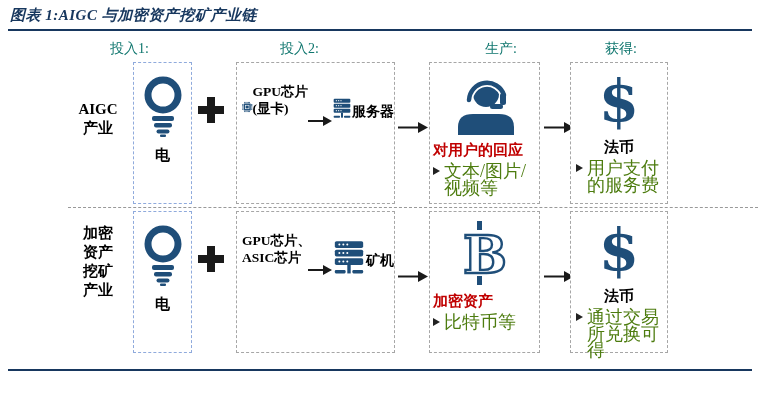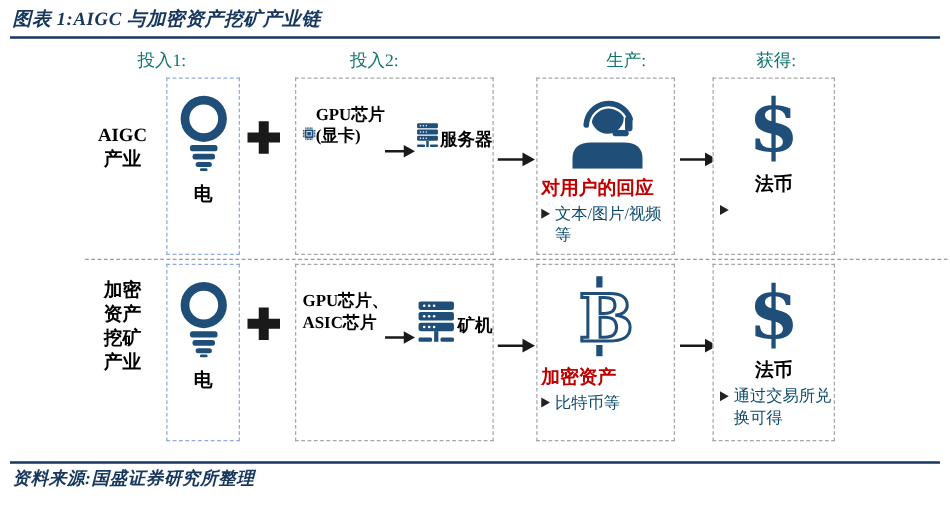--- a/index.html
+++ b/index.html
@@ -51,21 +51,21 @@
   .server-block{display:flex;flex-direction:row;align-items:center;width:62px;flex:none;}
   .server-label{margin-top:8px;font-size:14px;font-weight:bold;color:#000;white-space:nowrap;}
 
   .produce-title{margin-top:6px;align-self:flex-start;padding-left:3px;
     font-size:15px;font-weight:bold;color:var(--red);white-space:nowrap;}
   .obtain-title{margin-top:5px;font-size:15px;font-weight:bold;color:#000;}
   .bullet-line{display:flex;align-items:flex-start;align-self:flex-start;
     padding-left:3px;margin-top:3px;}
   .tri{width:0;height:0;border-top:4px solid transparent;border-bottom:4px solid transparent;
     border-left:7px solid #222;margin:4px 4px 0 0;flex:none;}
-  .bullet-text{font-size:13px;line-height:16.5px;color:#0c4a6e;}
+  .bullet-text{font-size:18px;line-height:16.5px;color:#4d7c0f;}
   .b-obtain .bullet-line{padding-left:5px;}
 
   .dollar{font-family:"DejaVu Serif","Liberation Serif",serif;font-weight:bold;
     font-size:58px;line-height:64px;color:var(--icon-blue);}
   .icon-fill{fill:var(--icon-blue);}
   .icon-stroke{fill:none;stroke:var(--icon-blue);}
   .pin{fill:var(--icon-blue);}
   svg{display:block;}
 </style>
 </head>
@@ -183,20 +183,21 @@
   <svg class="flow a2 r1" width="30" height="13" viewBox="0 0 30 13">
     <line x1="0" y1="6.5" x2="21" y2="6.5" stroke="#1a1a1a" stroke-width="2"></line>
     <polygon points="20,1 30,6.5 20,12" fill="#1a1a1a"></polygon>
   </svg>
 
   <div class="box r1box b-obtain">
     <div class="dollar">$</div>
     <div class="obtain-title">法币</div>
     <div class="bullet-line">
       <span class="tri"></span>
+      <span class="bullet-text">用户支付的服务费</span>
     </div>
   </div>
 
   <div class="divider"></div>
 
   <div class="row-label r2">
     <div>加密</div>
     <div>资产</div>
     <div>挖矿</div>
     <div>产业</div>
@@ -301,15 +302,14 @@
   <div class="box r2box b-obtain">
     <div class="dollar">$</div>
     <div class="obtain-title">法币</div>
     <div class="bullet-line">
       <span class="tri"></span>
       <span class="bullet-text">通过交易所兑换可得</span>
     </div>
   </div>
 
   <div class="rule bottom"></div>
-  <div class="source">资料来源:国盛证券研究所整理</div>
 
 </div>
 
 </body></html>

